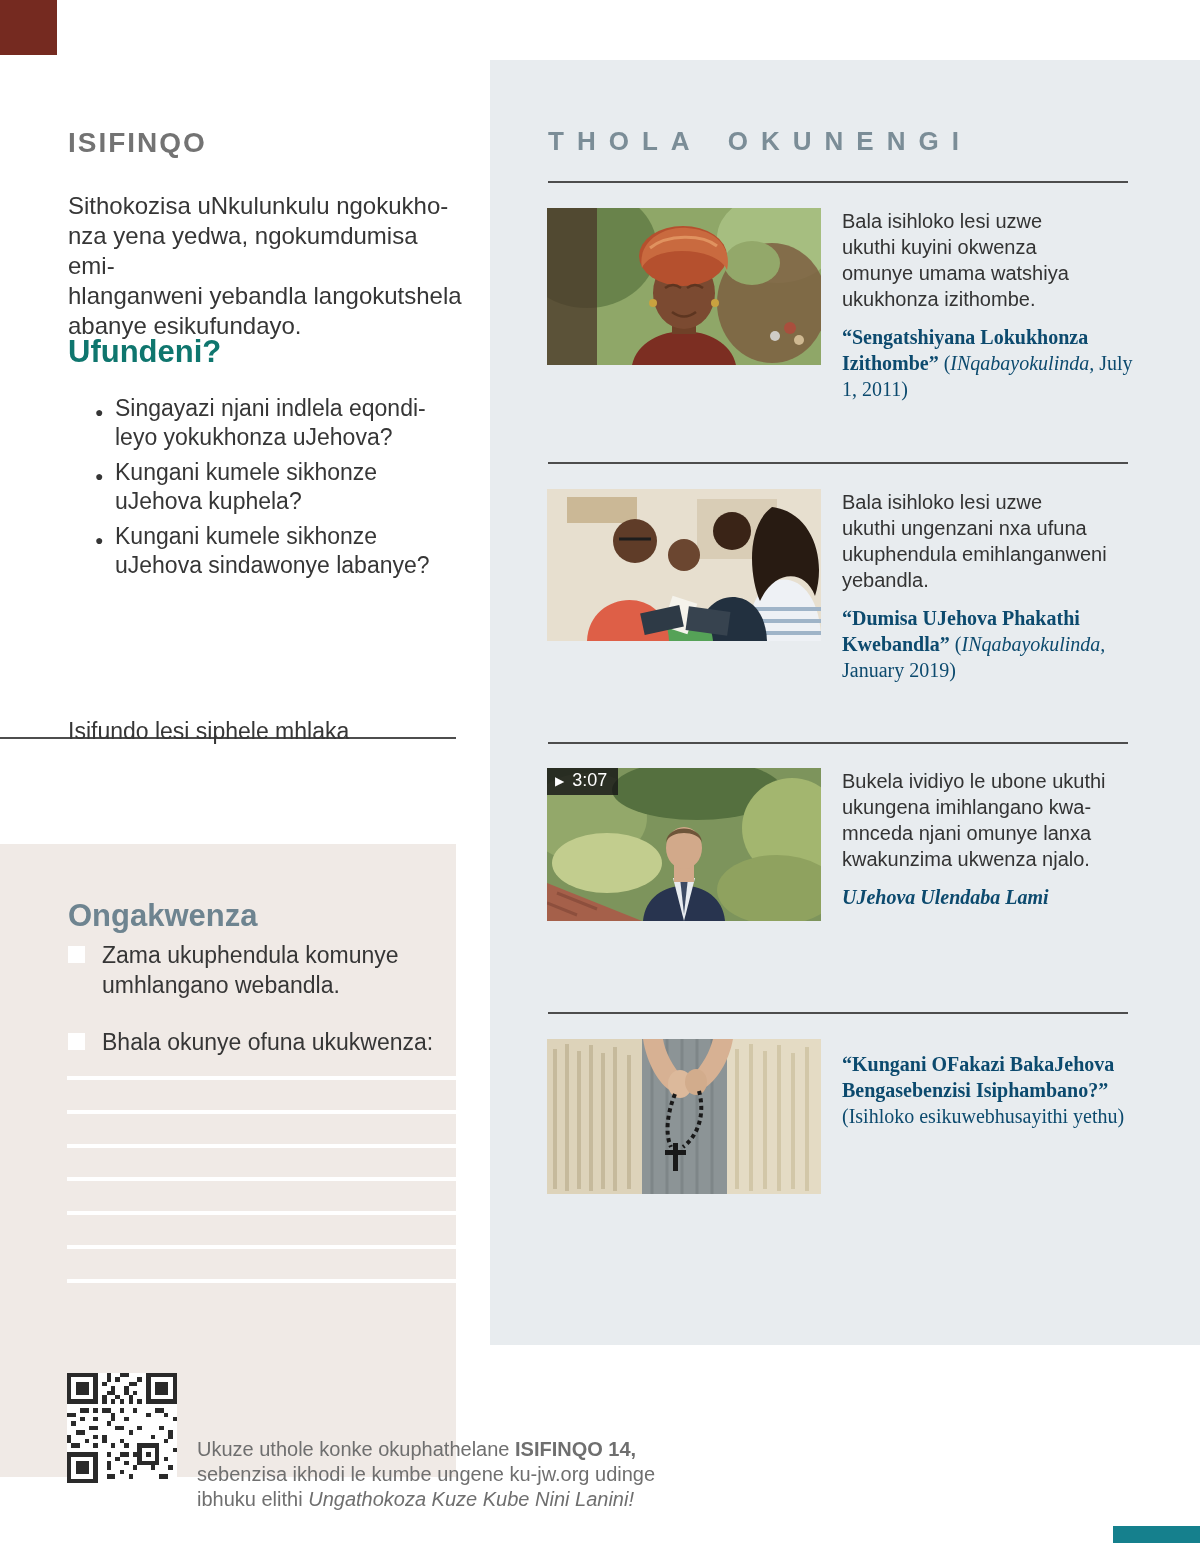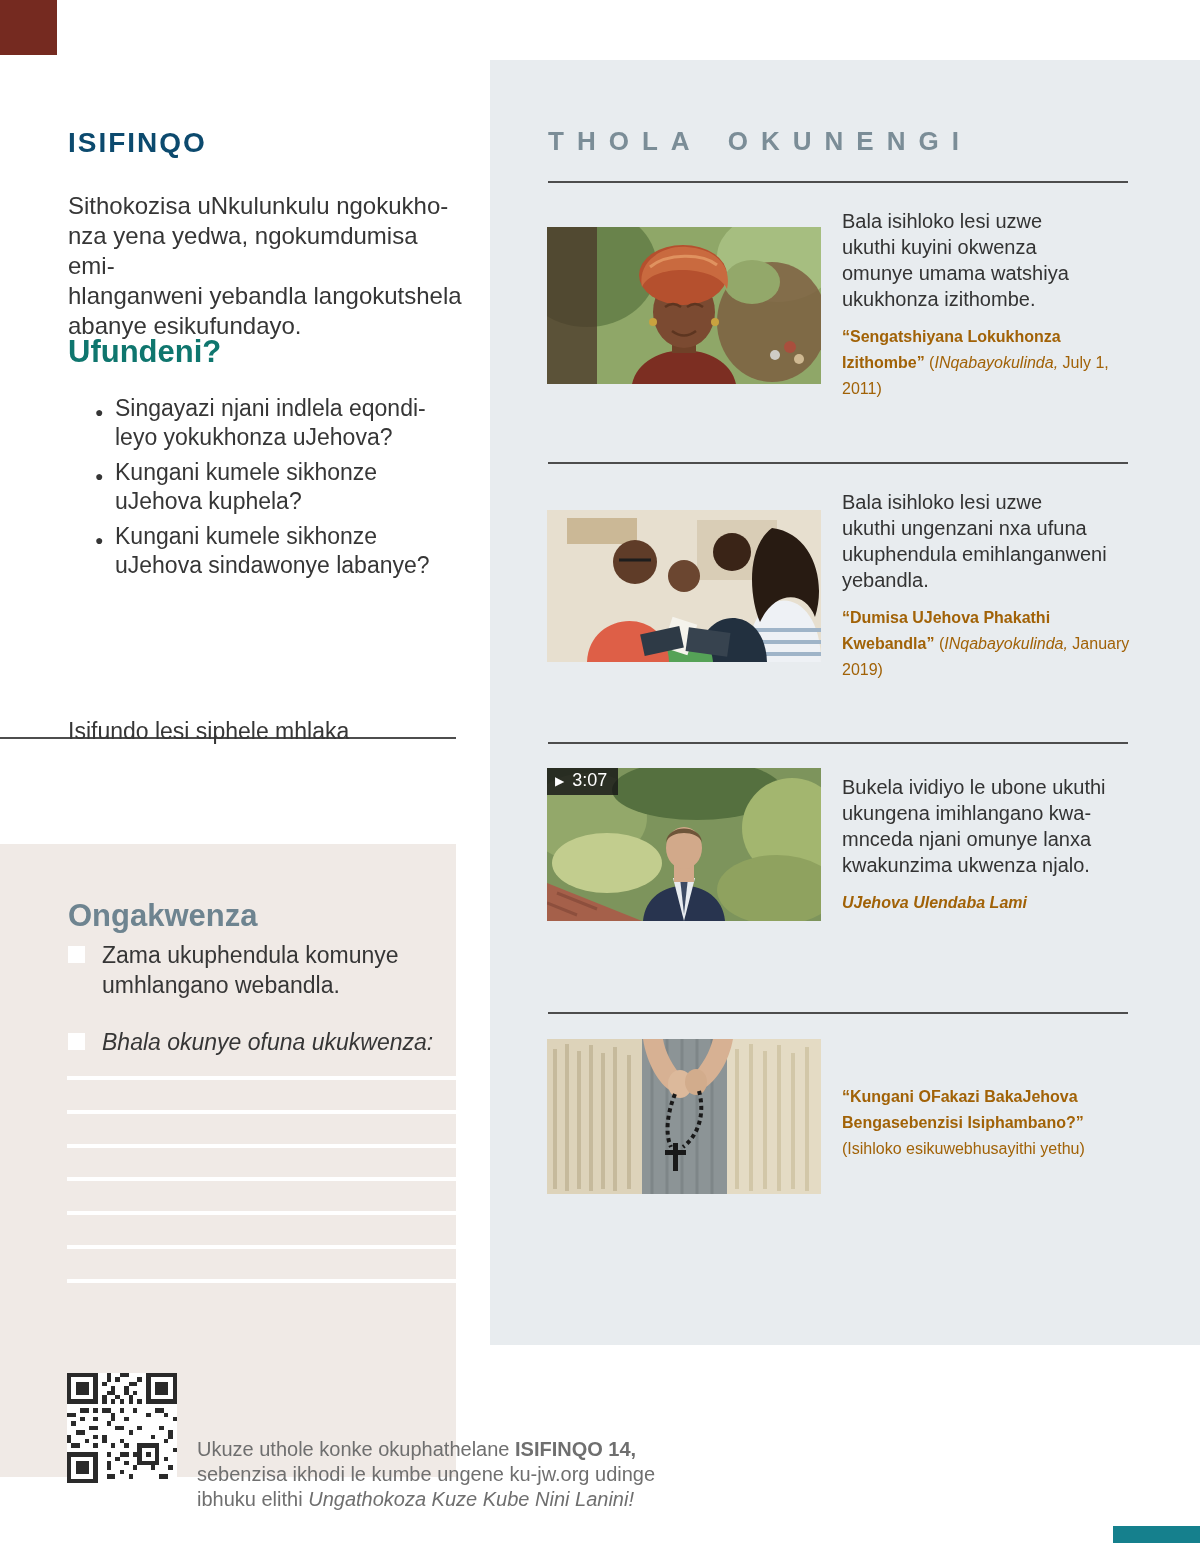--- a/index.html
+++ b/index.html
@@ -5,52 +5,52 @@
   html,body{margin:0;padding:0;background:#fff;}
   .page{position:relative;width:1200px;height:1543px;background:#ffffff;overflow:hidden;
         font-family:"Liberation Sans",sans-serif;color:#363636;}
 
   
   .corner-tl{position:absolute;left:0;top:0;width:57px;height:55px;background:#752a20;}
   .corner-br{position:absolute;left:1113px;top:1526px;width:87px;height:17px;background:#15808d;}
 
   
   .summary-heading{position:absolute;left:68px;top:104px;font-size:28px;font-weight:bold;
-                   letter-spacing:2px;color:#0c4a6e;}
+                   letter-spacing:2px;color:#737373;}
   .summary-text{position:absolute;left:68px;top:167px;width:400px;font-size:24px;line-height:30px;
                 white-space:pre-line;}
   .questions-heading{position:absolute;left:68px;top:308px;font-size:31px;font-weight:bold;color:#0f766e;}
   .questions{position:absolute;left:95px;top:394px;margin:0;padding:0;list-style:none;width:370px;}
   .questions li{display:flex;margin:0 0 6px 0;font-size:23px;line-height:29px;}
   .questions .dot{width:20px;flex:0 0 20px;font-size:14px;padding-top:4px;}
   .questions .q-text{white-space:pre-line;}
 
   .divider-left{position:absolute;left:0;top:737px;width:456px;height:2px;background:#4d4d4d;}
   .completed-label{position:absolute;left:68px;top:718px;font-size:23px;}
 
   .todo-box{position:absolute;left:0;top:844px;width:456px;height:633px;background:#f0eae6;}
   .todo-heading{position:absolute;left:68px;top:28px;font-size:31px;font-weight:bold;color:#6e8490;}
   .todo-row{position:absolute;left:68px;display:flex;font-size:23px;line-height:30px;}
   .todo-row .checkbox{flex:0 0 17px;width:17px;height:17px;background:#ffffff;margin:6px 17px 0 0;}
   .todo-row .todo-text{white-space:pre-line;}
   .todo-row.r1{top:96px;}
-  .todo-row.r2{top:183px;font-style:italic;}
+  .todo-row.r2{top:183px;}
   .write-line{position:absolute;left:67px;right:0;height:4px;background:#ffffff;}
 
   
   .panel{position:absolute;left:490px;top:60px;width:710px;height:1285px;background:#e8ecef;}
   .panel-heading{position:absolute;left:58px;top:44px;font-size:26px;font-weight:bold;
                  letter-spacing:13px;word-spacing:6px;color:#7b8d97;white-space:nowrap;}
   .rule{position:absolute;left:58px;width:580px;height:2px;background:#4d4d4d;}
-  .media-row{position:absolute;left:57px;display:flex;align-items:center;}
+  .media-row{position:absolute;left:57px;display:flex;align-items:flex-start;}
   .thumb{position:relative;width:274px;flex:0 0 274px;height:155px;overflow:hidden;background:#9aa;}
   .thumb svg{display:block;width:100%;height:100%;}
   .media-text{margin-left:21px;width:300px;}
   .media-body{font-size:20px;line-height:26px;color:#333;white-space:pre-line;margin:0;}
-  .media-ref{font-size:16px;line-height:26px;color:#a16207;margin:12px 0 0 0;}
+  .media-ref{font-size:20px;line-height:26px;color:#0c4a6e;margin:12px 0 0 0;font-family:Liberation Serif, serif;}
   .media-ref .rb{font-weight:bold;}
   .media-ref .ri{font-style:italic;}
   .media-ref .rbi{font-weight:bold;font-style:italic;}
   .video-badge{position:absolute;left:0;top:0;display:flex;align-items:center;gap:8px;
                background:rgba(22,22,22,.82);color:#fff;font-size:18px;padding:2px 11px 4px 8px;}
   .video-badge .play{font-size:12px;}
 
   
   .qr{position:absolute;left:67px;top:1373px;width:110px;height:110px;}
   .qr svg{display:block;width:110px;height:110px;}

